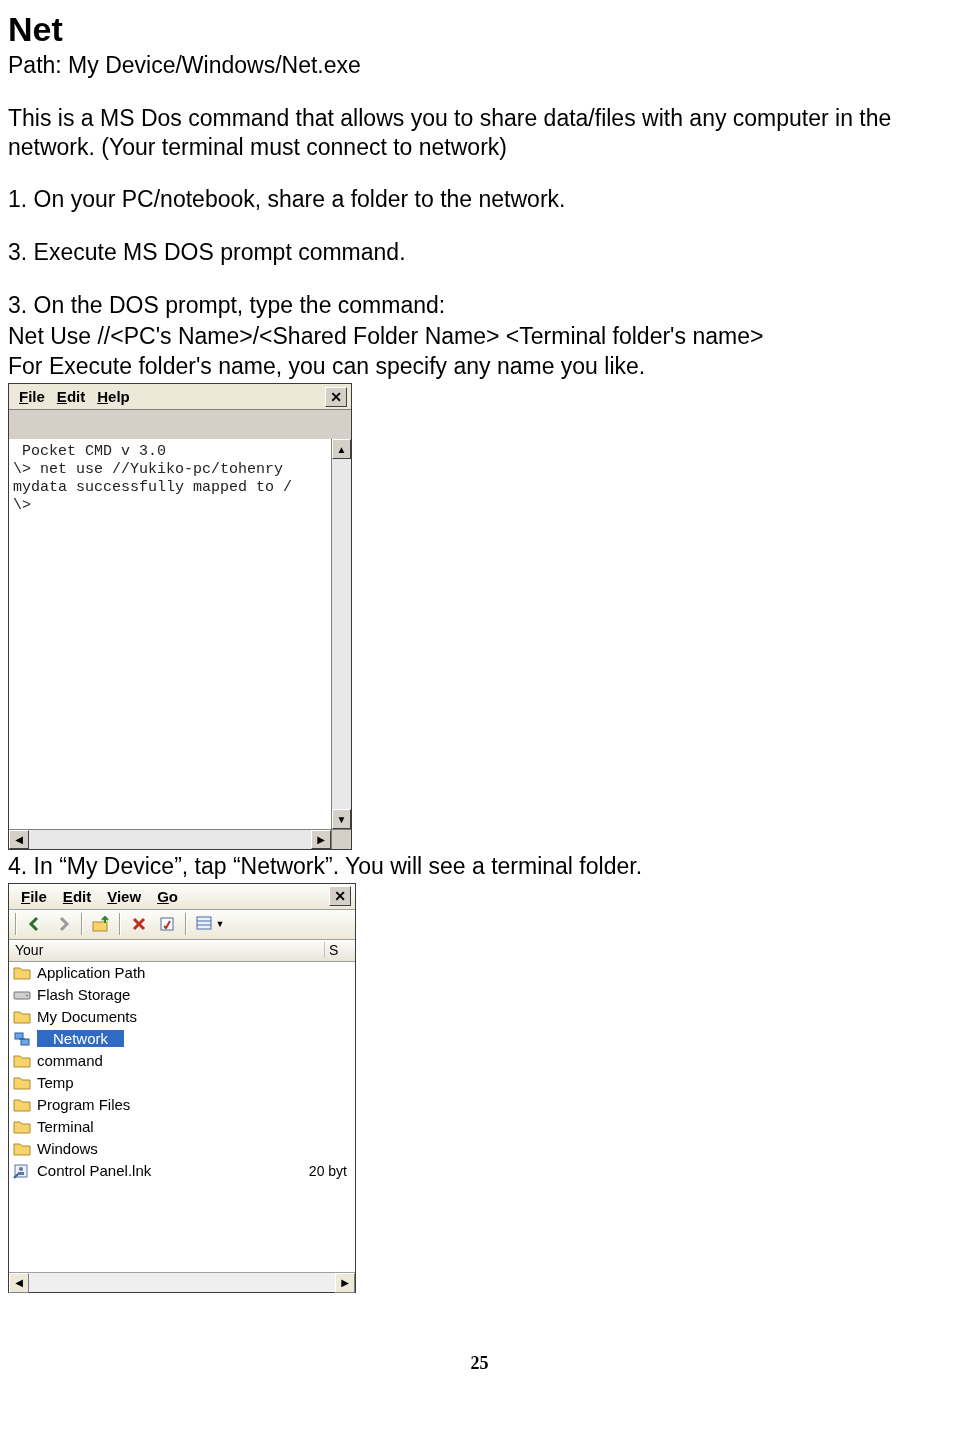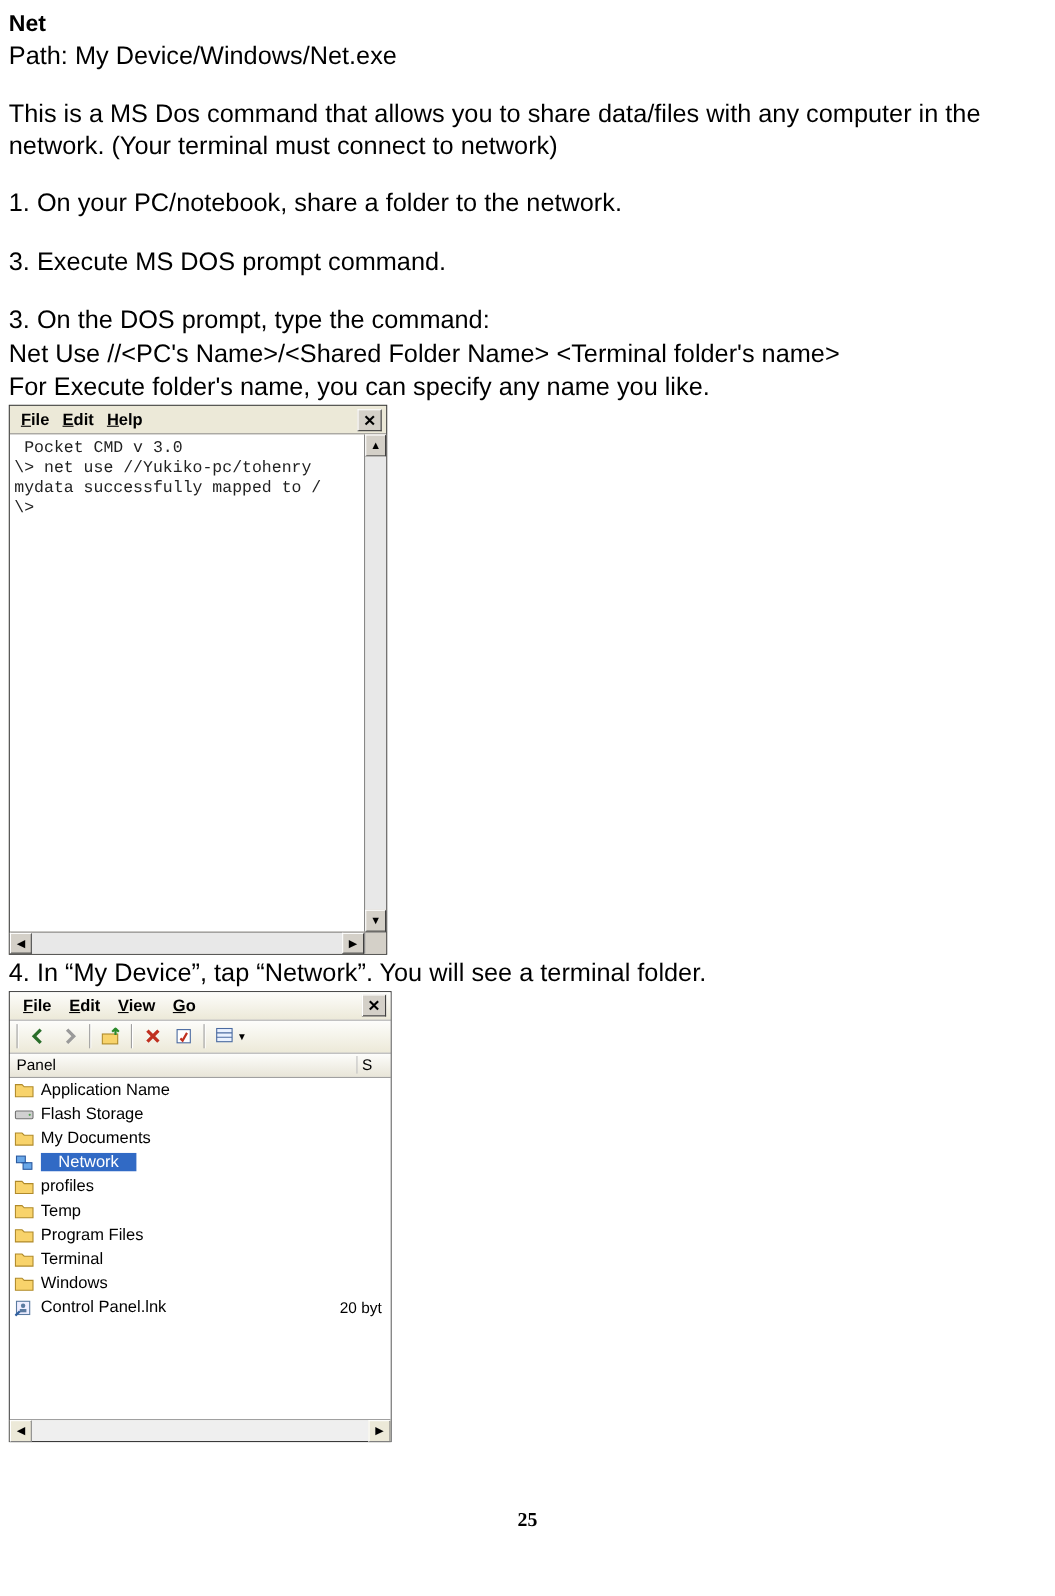--- a/index.html
+++ b/index.html
@@ -6,21 +6,21 @@
   body {
     font-family: Arial, Helvetica, sans-serif;
     font-size: 23px;
     color: #000;
     background: #fff;
     margin: 0;
     padding: 10px 8px 40px 8px;
     width: 959px;
   }
   h1 {
-    font-size: 21px;
+    font-size: 34px;
     font-weight: bold;
     margin: 0 0 2px 0;
   }
   p { margin: 0 0 2px 0; line-height: 1.25; }
   .gap { height: 22px; }
 
   
   .win {
     width: 344px;
     border: 1px solid #3a3a3a;
@@ -47,22 +47,23 @@
   .closebtn {
     width: 22px; height: 20px;
     border: 1px solid #404040;
     border-top-color:#fff; border-left-color:#fff;
     background:#d4d0c8;
     display:flex;align-items:center;justify-content:center;
     font-weight:bold;font-size:14px;
   }
   .cmd-body {
     display:flex;
-    height: 452px;
+    height: 390px;
     background:#fff;
+    margin-top:29px;
   }
   .cmd-text {
     flex:1;
     padding:4px 4px;
     font-family: "Courier New", monospace;
     font-size:15px;
     line-height:1.2;
     color:#222;
     white-space:pre;
     overflow:hidden;
@@ -258,31 +259,31 @@
     <div class="tico" style="width:34px;">
       <svg width="18" height="16">
           <rect x="1" y="1" width="14" height="12" fill="#eaf2ff" stroke="#4a6aa0"></rect>
           <line x1="1" y1="5" x2="15" y2="5" stroke="#4a6aa0"></line>
           <line x1="1" y1="9" x2="15" y2="9" stroke="#4a6aa0"></line>
         </svg>
       <span style="font-size:9px;margin-left:2px;">▼</span>
     </div>
   </div>
   <div class="header-row">
-    <div class="col1">Panel</div>
+    <div class="col1">Your</div>
     <div class="col2">S</div>
   </div>
   <div class="filelist" id="filelist">
       <div class="frow">
         <span class="ficon">
           <svg width="18" height="16">
             <path d="M1 3h6l2 2h8v9H1z" fill="#f8d36b" stroke="#b08a2a"></path>
           </svg>
         </span>
-        <span class="fname"><span class="fname-inner">Application Name</span></span>
+        <span class="fname"><span class="fname-inner">Application Path</span></span>
         <span class="fsize"></span>
       </div>
       <div class="frow">
         <span class="ficon">
           <svg width="18" height="16">
             <rect x="1" y="5" width="16" height="7" rx="1" fill="#d0d0d0" stroke="#707070"></rect>
             <circle cx="14" cy="8.5" r="1" fill="#50a050"></circle>
           </svg>
         </span>
         <span class="fname"><span class="fname-inner">Flash Storage</span></span>
@@ -307,21 +308,21 @@
         </span>
         <span class="fname"><span class="fname-inner">Network</span></span>
         <span class="fsize"></span>
       </div>
       <div class="frow">
         <span class="ficon">
           <svg width="18" height="16">
             <path d="M1 3h6l2 2h8v9H1z" fill="#f8d36b" stroke="#b08a2a"></path>
           </svg>
         </span>
-        <span class="fname"><span class="fname-inner">profiles</span></span>
+        <span class="fname"><span class="fname-inner">command</span></span>
         <span class="fsize"></span>
       </div>
       <div class="frow">
         <span class="ficon">
           <svg width="18" height="16">
             <path d="M1 3h6l2 2h8v9H1z" fill="#f8d36b" stroke="#b08a2a"></path>
           </svg>
         </span>
         <span class="fname"><span class="fname-inner">Temp</span></span>
         <span class="fsize"></span>

